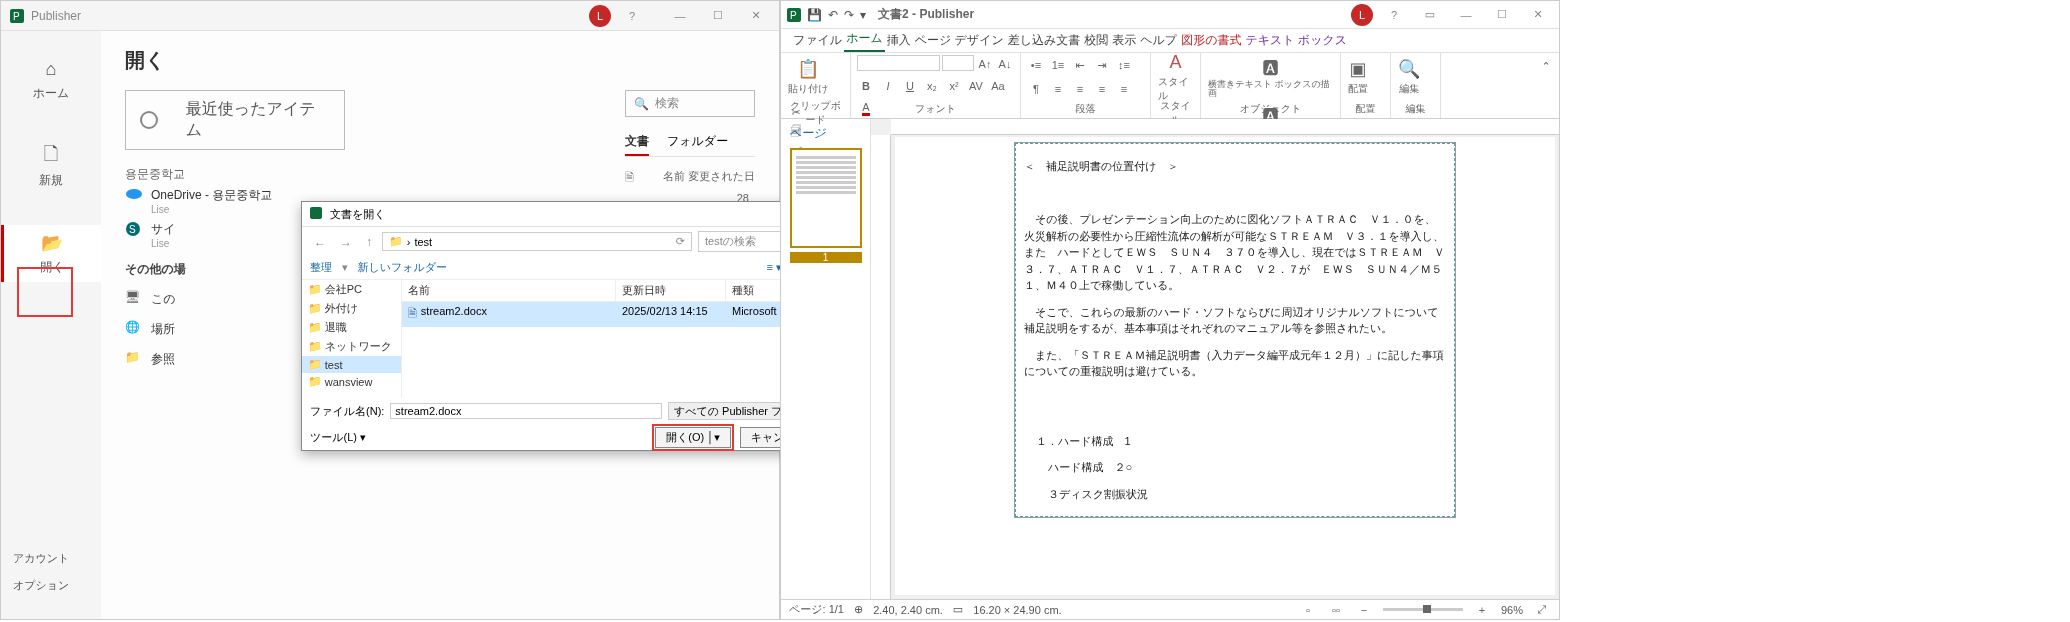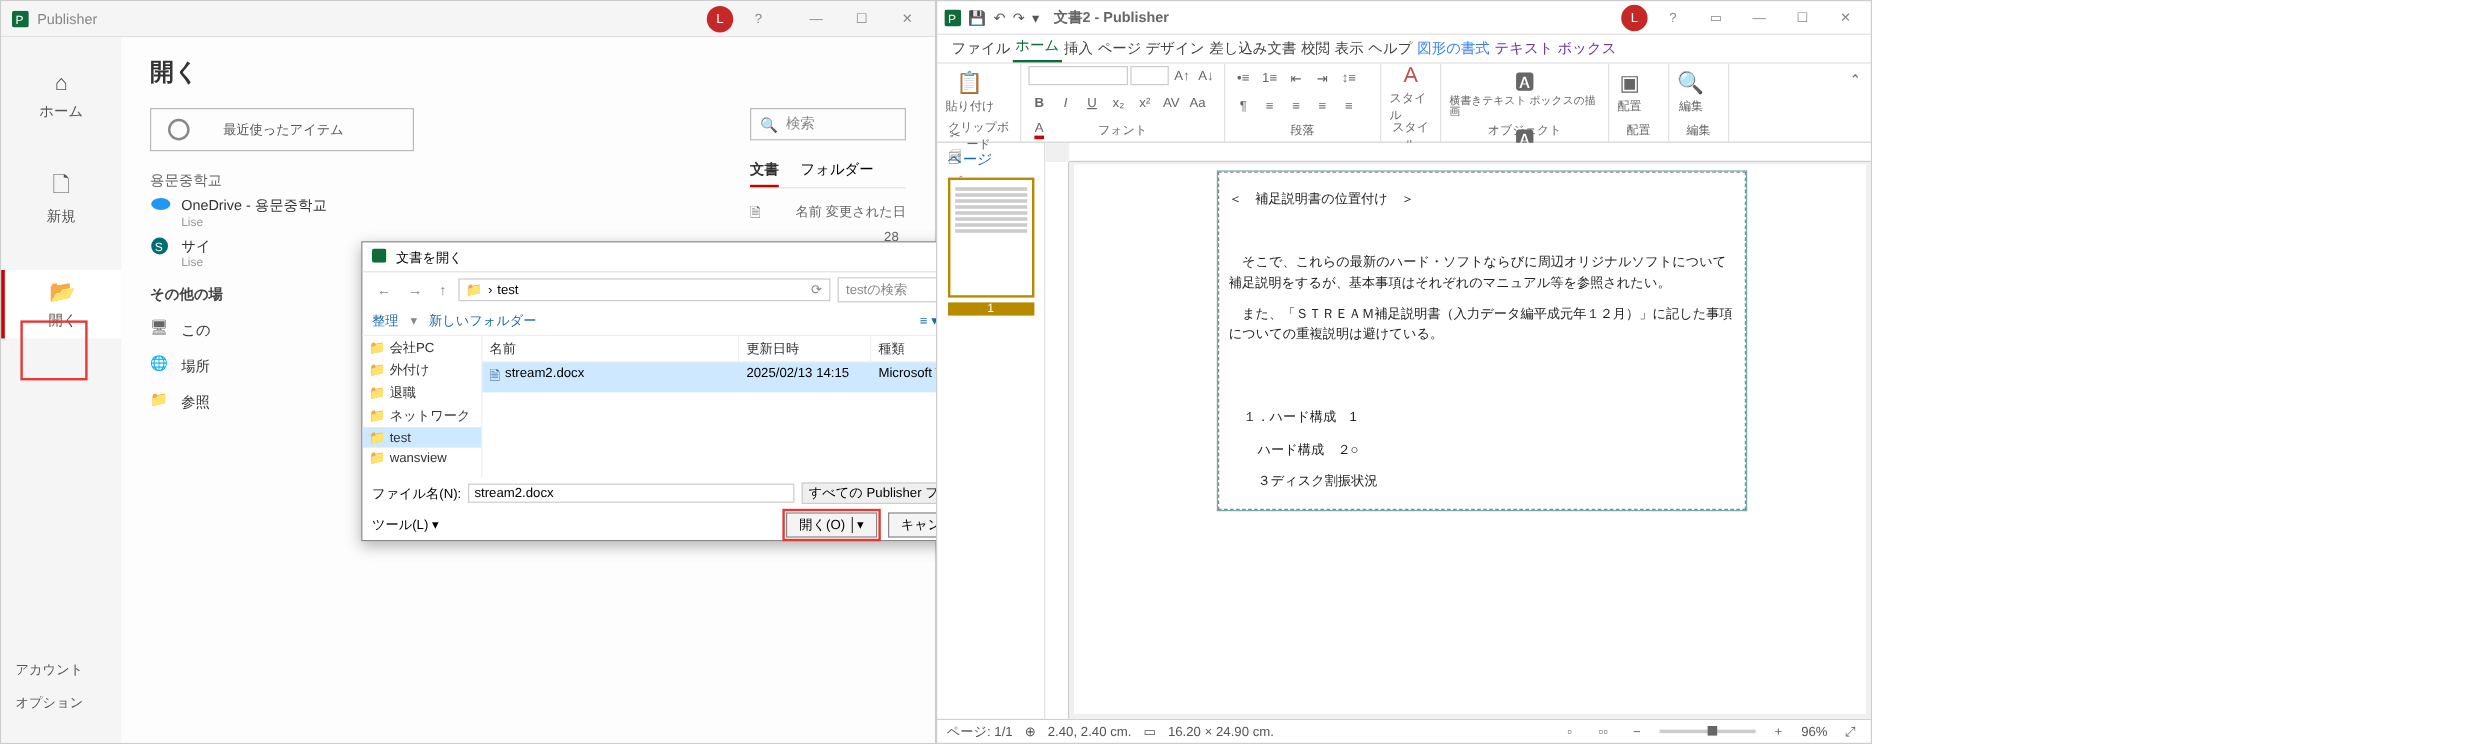--- a/index.html
+++ b/index.html
@@ -22,21 +22,21 @@
 .bs-nav { width: 100px; background:#f5f5f5; padding-top:20px; display:flex; flex-direction:column; align-items:center; gap:30px; }
 .bs-nav-item { display:flex; flex-direction:column; align-items:center; gap:4px; font-size:12px; color:#555; width:100%; padding:6px 0; }
 .bs-nav-item.sel { border-left: 3px solid #c00; background:#fff; }
 .bs-nav-icon { width:24px; height:24px; display:flex; align-items:center; justify-content:center; font-size:18px; color:#555; }
 .bs-nav-bottom { margin-top:auto; padding-bottom:20px; width:100%; }
 .bs-nav-bottom div { font-size:11px; color:#555; padding:6px 12px; }
 
 .bs-body { flex:1; background:#fdfdfd; padding: 16px 24px; position:relative; }
 .hlight-open { position:absolute; left:-84px; top:236px; width:56px; height:50px; border:2px solid #e53935; }
 .bs-h1 { font-size:20px; font-weight:600; margin-bottom:16px; color:#333; }
-.recent-row { display:flex; align-items:center; gap:28px; border:1px solid #bbb; padding:8px 14px; width:220px; font-size:11px; color:#555; margin-bottom:16px; }
+.recent-row { display:flex; align-items:center; gap:28px; border:1px solid #bbb; padding:8px 14px; width:220px; font-size:16px; color:#555; margin-bottom:16px;justify-content:flex-end; }
 .recent-row .clk { width:18px;height:18px;border:2px solid #888;border-radius:50%; }
 .left-col { width:230px; float:left; }
 .acct-line { font-size:12px; color:#666; margin:10px 0 4px; }
 .od-row { display:flex; align-items:flex-start; gap:8px; font-size:12px; color:#333; margin-bottom:6px; }
 .od-row .od-ic { width:18px;height:18px; }
 .section-lbl { font-size:12px; color:#444; margin:12px 0 6px; font-weight:600; }
 .place-row { display:flex; align-items:center; gap:8px; font-size:12px; color:#333; padding:6px 0; }
 .place-row .pi { width:18px;height:18px; color:#666; }
 
 .right-col { margin-left:250px; }
@@ -82,21 +82,21 @@
 
 
 .qat { height:28px; display:flex; align-items:center; gap:6px; padding:0 6px; border-bottom:1px solid #e0e0e0; }
 .qat .ic { font-size:12px; color:#555; }
 .qat .ttl { font-size:12px; color:#666; margin-left:6px;font-weight:bold; }
 .qat .sp { flex:1; }
 
 .ribbon-tabs { display:flex; padding:0 10px; font-size:12px; border-bottom:1px solid #e0e0e0; height:24px; align-items:flex-end; }
 .ribbon-tabs div { padding:3px 2px; color:#444; }
 .ribbon-tabs .act { color:#0f6b3a; border-bottom:2px solid #0f6b3a; }
-.ribbon-tabs .ctx { color:#3b82f6; }
+.ribbon-tabs .ctx { color:#b91c1c; }
 .ribbon-tabs .ctx2 { color:#7030a0; }
 
 .ribbon { display:flex; border-bottom:1px solid #d0d0d0; height:66px; }
 .rgrp { border-right:1px solid #e0e0e0; padding:2px 6px; display:flex; flex-direction:column; justify-content:space-between; }
 .rgrp .ctrls { display:flex; gap:4px; align-items:center; flex-wrap:wrap; height:44px; }
 .rgrp .lbl { font-size:10px; color:#666; text-align:center; }
 .rbtn { min-width:18px; height:18px; display:flex; align-items:center; justify-content:center; font-size:11px; color:#666; border:1px solid transparent; }
 .rbtn.big { flex-direction:column; height:44px; font-size:10px; gap:2px; }
 .rbtn.big .ic { font-size:18px; }
 .rg-clip{width:70px;} .rg-font{width:170px;} .rg-para{width:130px;} .rg-style{width:50px;} .rg-obj{width:140px;} .rg-arr{width:50px;} .rg-edit{width:50px;}
@@ -483,20 +483,21 @@
           <div class="tl"></div>
       </div>
       <div class="thumb-num">1</div>
     </div>
     <div class="canvas-wrap">
       <div class="ruler-h"></div>
       <div class="ruler-v"></div>
       <div class="canvas">
         <div class="textbox">
           <p>＜　補足説明書の位置付け　＞</p><br>
+          <p>　その後、プレゼンテーション向上のために図化ソフトＡＴＲＡＣ　Ｖ１．０を、火災解析の必要性から圧縮性流体の解析が可能なＳＴＲＥＡＭ　Ｖ３．１を導入し、また　ハードとしてＥＷＳ　ＳＵＮ４　３７０を導入し、現在ではＳＴＲＥＡＭ　Ｖ３．７、ＡＴＲＡＣ　Ｖ１．７、ＡＴＲＡＣ　Ｖ２．７が　ＥＷＳ　ＳＵＮ４／Ｍ５１、Ｍ４０上で稼働している。</p>
           <p>　そこで、これらの最新のハード・ソフトならびに周辺オリジナルソフトについて補足説明をするが、基本事項はそれぞれのマニュアル等を参照されたい。</p>
           <p>　また、「ＳＴＲＥＡＭ補足説明書（入力データ編平成元年１２月）」に記した事項についての重複説明は避けている。</p><br>
           <br>
           <p style="padding-left:12px;">１．ハード構成　1</p>
           <p style="padding-left:24px;">ハード構成　２○</p>
           <p style="padding-left:24px;">３ディスク割振状況</p>
         </div>
       </div>
     </div>
   </div>

